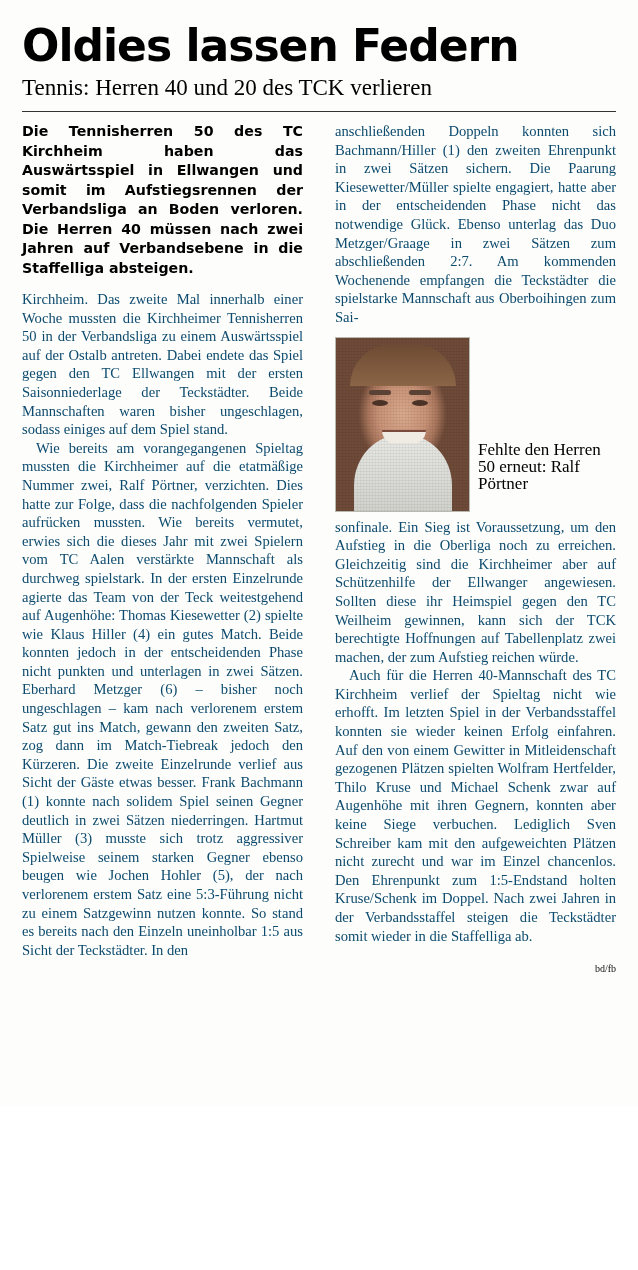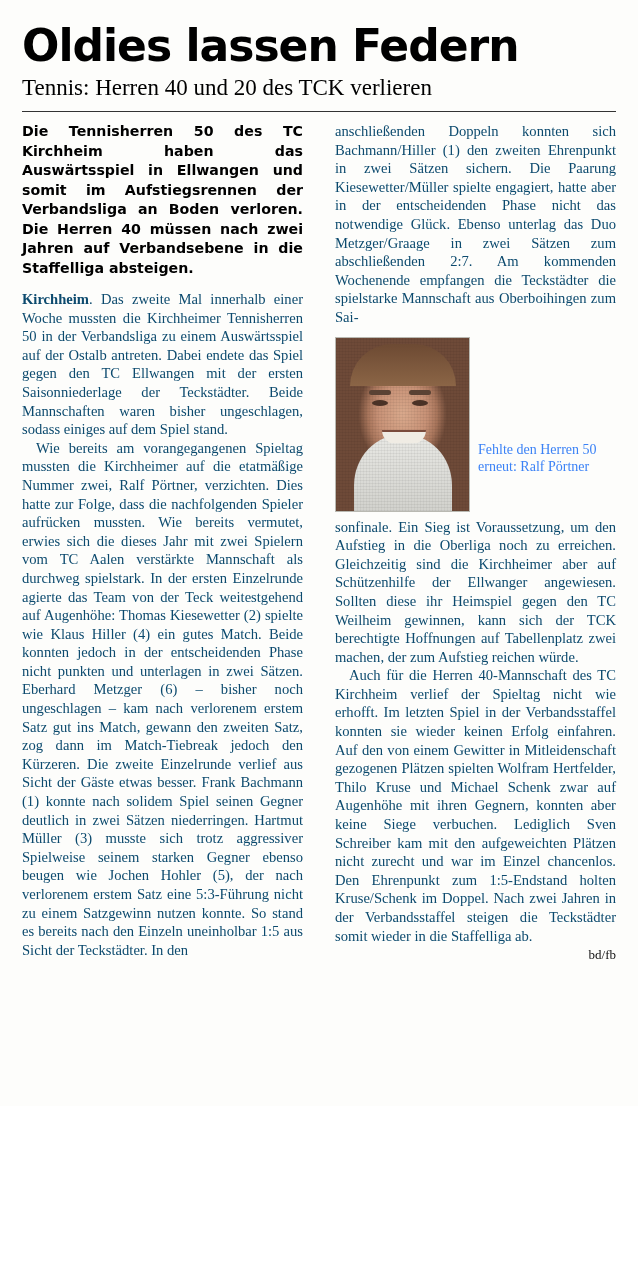--- a/index.html
+++ b/index.html
@@ -69,21 +69,21 @@
     text-align: justify;
     margin: 0;
     text-indent: 0;
     hyphens: auto;
     color: #0c4a6e;
   }
   p.body + p.body {
     text-indent: 14px;
   }
   .dateline {
-    font-weight: bold;
+    font-weight: normal;
   }
   .photo-wrap {
     margin: 10px 0 6px 0;
     display: flex;
     gap: 8px;
     align-items: flex-start;
   }
   .photo {
     width: 135px;
     height: 175px;
@@ -141,31 +141,31 @@
   .face-hair {
     position: absolute;
     left: 14px; top: 6px;
     width: 106px; height: 42px;
     background: linear-gradient(#6d4a33, #8b6546);
     border-radius: 53px 53px 0 0;
     z-index: 1;
   }
   .caption {
     font-family: "Liberation Serif", serif;
-    font-size: 14px;
+    font-size: 17px;
     line-height: 17px;
     width: 132px;
-    color: #3b82f6;
+    color: #000000;
     padding-top: 104px;
   }
   .signature {
     font-family: "Liberation Serif", serif;
-    font-size: 13px;
+    font-size: 10px;
     text-align: right;
-    margin-top: 2px;
+    margin-top: 18px;
   }
 </style>
 </head>
 <body>
 
 <div class="page">
 
   <h1 class="headline">Oldies lassen Federn</h1>
   <div class="subhead">Tennis: Herren 40 und 20 des TCK verlieren</div>
   <hr class="rule">

